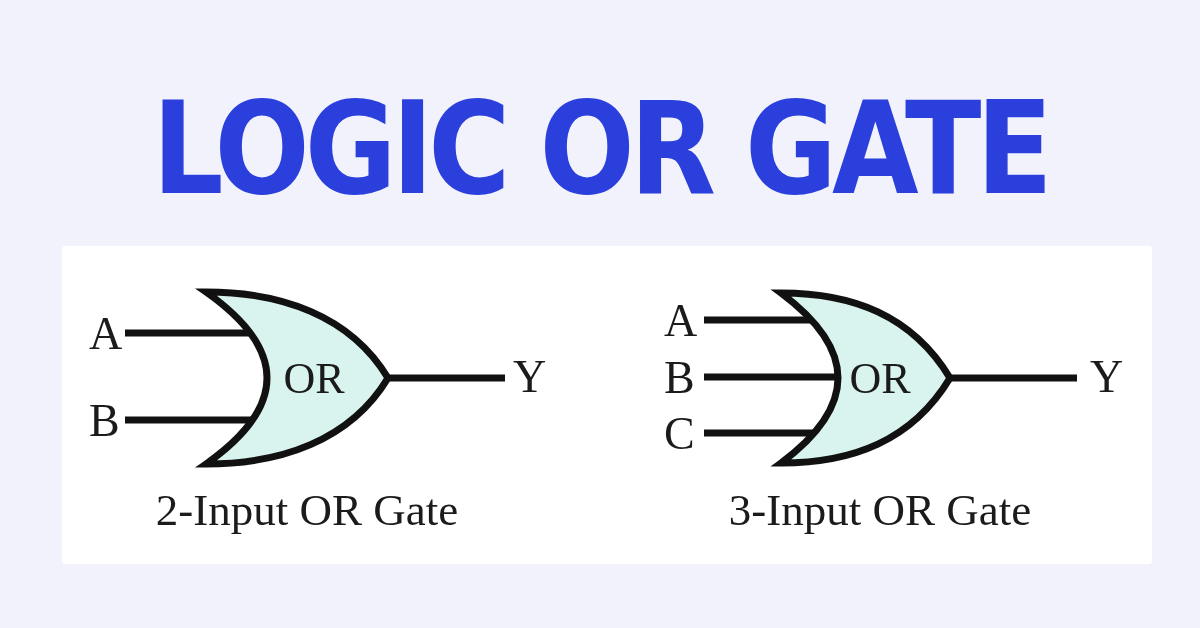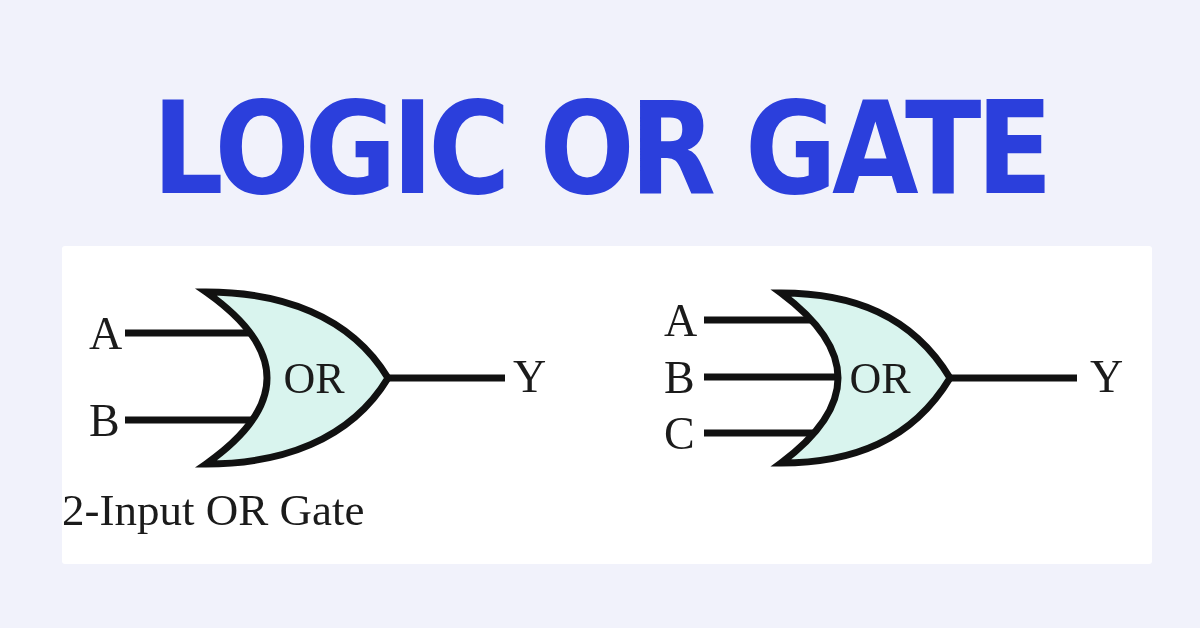--- a/index.html
+++ b/index.html
@@ -30,20 +30,21 @@
     width: 1090px; height: 318px;
     background: #ffffff;
     border-radius: 3px;
   }
   .figure-svg { position: absolute; top: 34px; width: 520px; height: 210px; }
   #figure-2input-svg { left: 3px; }
   #figure-3input-svg { left: 578px; }
   .caption {
     position: absolute;
     top: 238px;
+    text-align: center;
     font-family: "Liberation Serif", serif;
     font-size: 45px;
     color: #1b1b1b;
     white-space: nowrap;
   }
   #caption-2input { left: 0; width: 490px; }
   #caption-3input { left: 578px; width: 480px; }
   svg text {
     font-family: "Liberation Serif", serif;
     font-size: 46px;
@@ -79,14 +80,15 @@
       <line x1="64" y1="153" x2="186" y2="153" stroke="#111111" stroke-width="7"></line>
     </g>
     <line x1="307" y1="98" x2="437" y2="98" stroke="#111111" stroke-width="7"></line>
     <path d="M 141,13 C 212,13 272,35 310,98 C 272,161 212,183 141,183 Q 255,98 141,13 Z" stroke="#111111" stroke-width="7" fill="#d9f4ee"></path>
     <text x="24" y="56">A</text>
     <text x="24" y="113">B</text>
     <text x="24" y="169">C</text>
     <text x="240" y="113" text-anchor="middle" class="gate-or-label">OR</text>
     <text x="450" y="112">Y</text>
   </svg>
+  <div id="caption-3input" class="caption">3-Input OR Gate</div>
 
 </div>
 
 </body></html>

